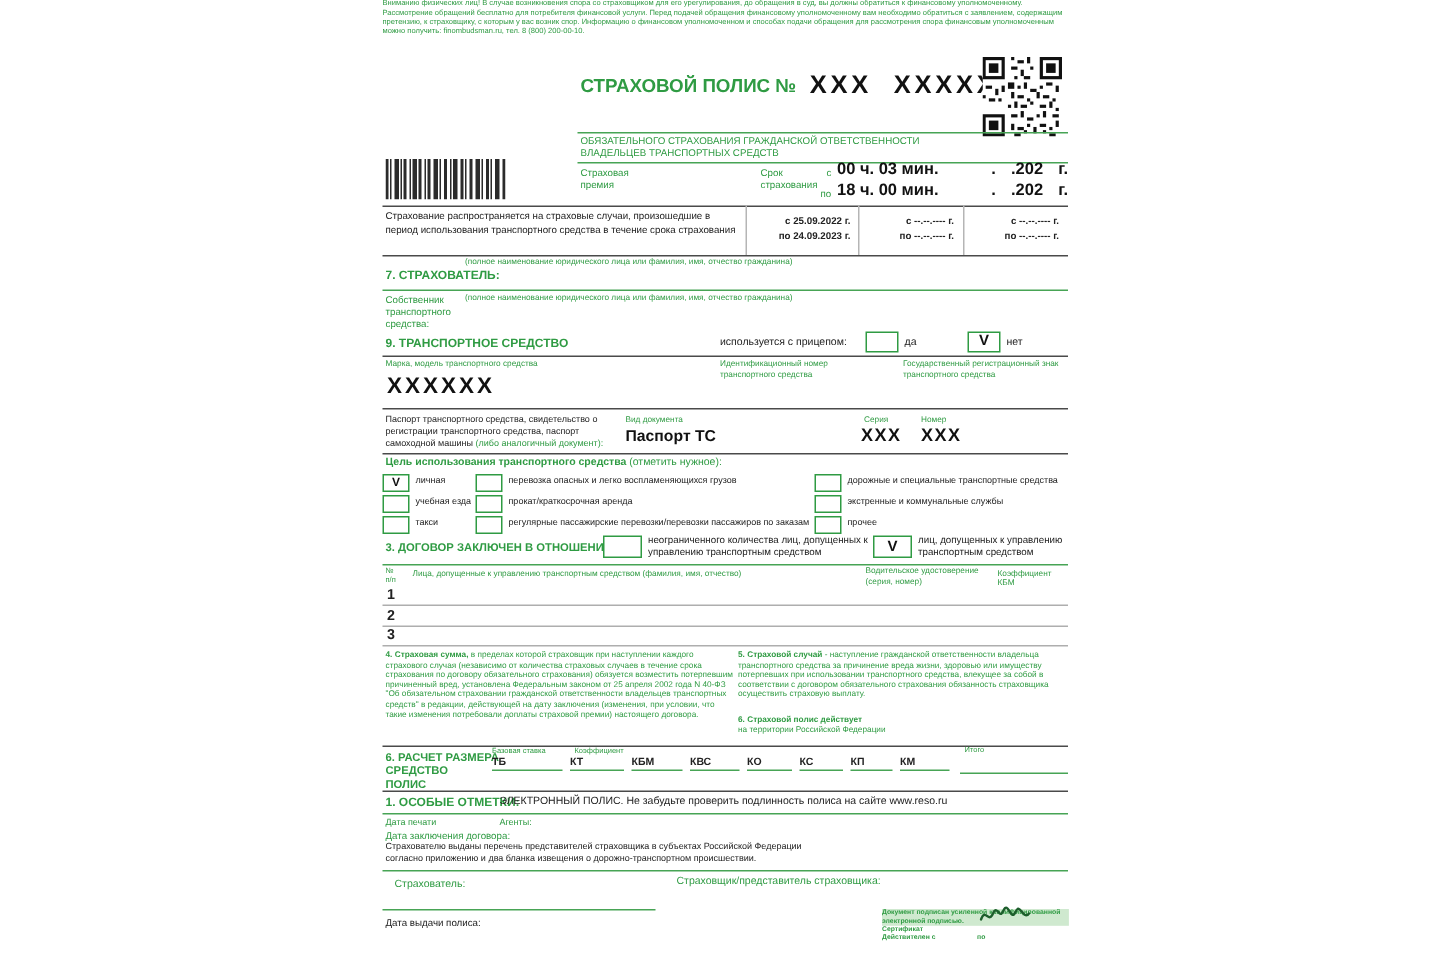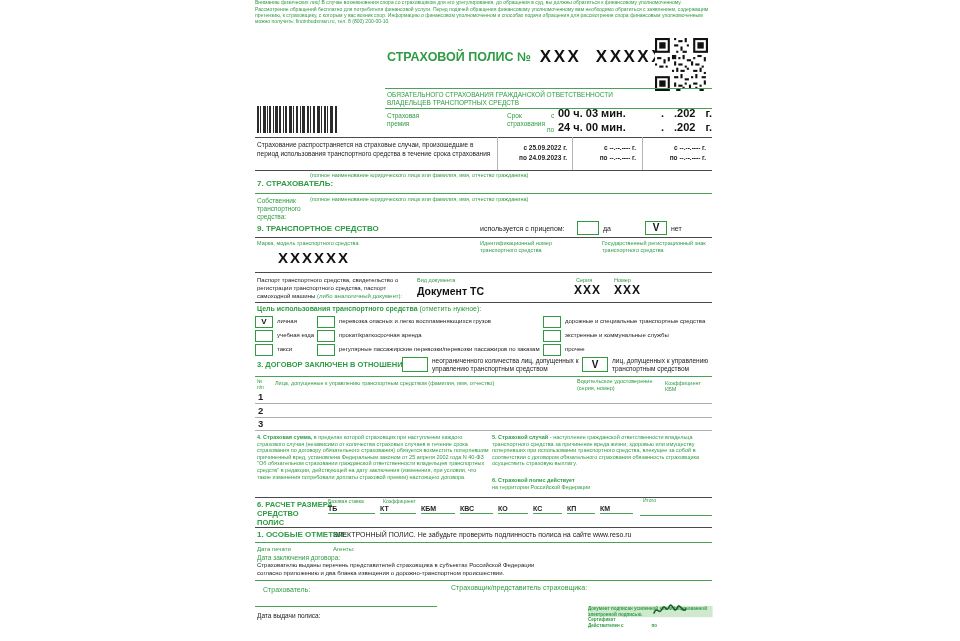--- a/index.html
+++ b/index.html
@@ -139,21 +139,21 @@
     </g>
   </svg>
 
   <div class="a g" style="left:132px;top:112px;width:48px;font-size:6.5px;line-height:7.5px;">Страховая премия</div>
   <div class="a g" style="left:252px;top:112px;width:46px;font-size:6.5px;line-height:7.5px;">Срок страхования</div>
 
   <span class="a g" style="left:296px;top:112px;font-size:6.5px;">с</span>
   <span class="a bold" style="left:303px;top:107px;font-size:11px;color:#111;">00 ч. 03 мин.</span>
   <span class="a bold pre" style="left:385px;top:107px;width:72px;font-size:11px;color:#111;text-align:right;word-spacing:7px;">. .202 г.</span>
   <span class="a g" style="left:292px;top:126px;font-size:6.5px;">по</span>
-  <span class="a bold" style="left:303px;top:121px;font-size:11px;color:#111;">24 ч. 00 мин.</span>
+  <span class="a bold" style="left:303px;top:121px;font-size:11px;color:#111;">18 ч. 00 мин.</span>
   <span class="a bold pre" style="left:385px;top:121px;width:72px;font-size:11px;color:#111;text-align:right;word-spacing:7px;">. .202 г.</span>
 
   <div class="hl dark" style="left:0;top:137px;width:457px;"></div>
 
   <div class="a k" style="left:2px;top:140px;width:238px;font-size:6.5px;line-height:9px;">Страхование распространяется на страховые случаи, произошедшие в период использования транспортного средства в течение срока страхования</div>
   <div class="vl" style="left:242px;top:137px;height:33px;"></div>
   <div class="vl" style="left:317px;top:137px;height:33px;"></div>
   <div class="vl" style="left:387px;top:137px;height:33px;"></div>
   <div class="a bold k" style="left:246px;top:143px;width:66px;font-size:6.5px;line-height:10px;text-align:right;">
     <div>с 25.09.2022 г.</div>
@@ -183,30 +183,30 @@
   <span class="cb md" style="left:322px;top:221px;"></span>
   <span class="a k" style="left:348px;top:225px;font-size:7px;">да</span>
   <span class="cb md" style="left:390px;top:221px;">V</span>
   <span class="a k" style="left:416px;top:225px;font-size:7px;">нет</span>
 
   <div class="hl dark" style="left:0;top:237px;width:457px;"></div>
 
   <div class="a g" style="left:2px;top:240px;font-size:5.5px;">Марка, модель транспортного средства</div>
   <div class="a g" style="left:225px;top:240px;width:110px;font-size:5.5px;line-height:6.5px;">Идентификационный номер транспортного средства</div>
   <div class="a g" style="left:347px;top:240px;width:108px;font-size:5.5px;line-height:6.5px;">Государственный регистрационный знак транспортного средства</div>
-  <div class="a bold" style="left:3px;top:249px;font-size:15px;letter-spacing:2px;color:#111;margin-left:20px;">XXXXXX</div>
+  <div class="a bold" style="left:3px;top:249px;font-size:15px;letter-spacing:2px;color:#111;">XXXXXX</div>
 
   <div class="hl dark" style="left:0;top:272px;width:457px;"></div>
 
   <div class="a k" style="left:2px;top:276px;width:158px;font-size:6px;line-height:8px;">
     <span>Паспорт транспортного средства, свидетельство о регистрации транспортного средства, паспорт самоходной машины</span>
     <span class="g">(либо аналогичный документ):</span>
   </div>
   <div class="a g" style="left:162px;top:277px;font-size:5.5px;">Вид документа</div>
-  <div class="a bold" style="left:162px;top:285px;font-size:10.5px;color:#111;">Документ ТС</div>
+  <div class="a bold" style="left:162px;top:285px;font-size:10.5px;color:#111;">Паспорт ТС</div>
   <div class="a g" style="left:321px;top:277px;font-size:5.5px;">Серия</div>
   <div class="a bold" style="left:319px;top:283px;font-size:12px;letter-spacing:1px;color:#111;">XXX</div>
   <div class="a g" style="left:359px;top:277px;font-size:5.5px;">Номер</div>
   <div class="a bold" style="left:359px;top:283px;font-size:12px;letter-spacing:1px;color:#111;">XXX</div>
 
   <div class="hl dark" style="left:0;top:302px;width:457px;"></div>
 
   <div class="a" style="left:2px;top:305px;font-size:7px;">
     <span class="g bold">Цель использования транспортного средства</span>
     <span class="g">(отметить нужное):</span>

